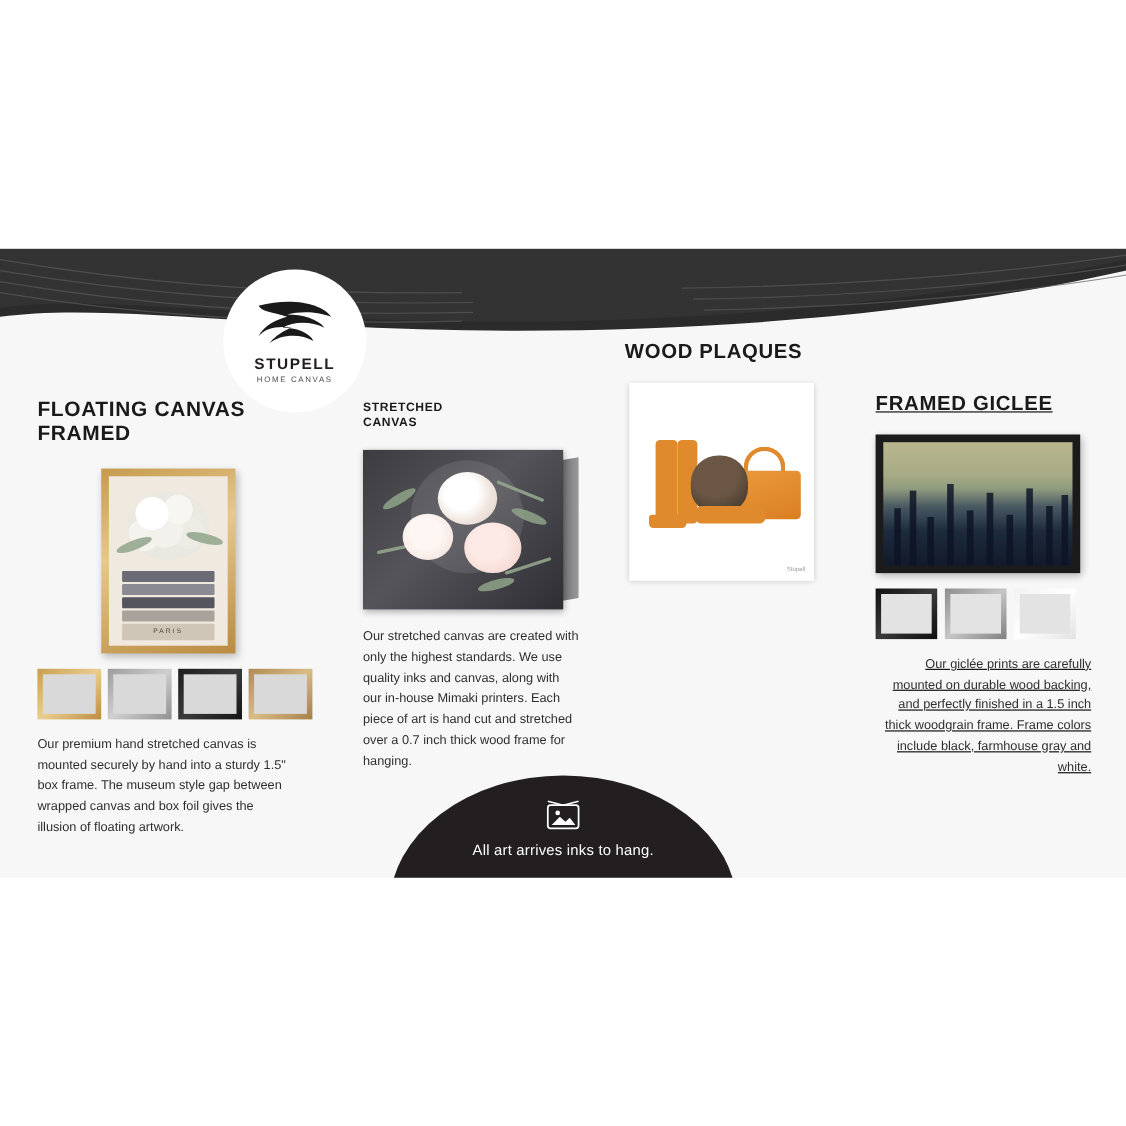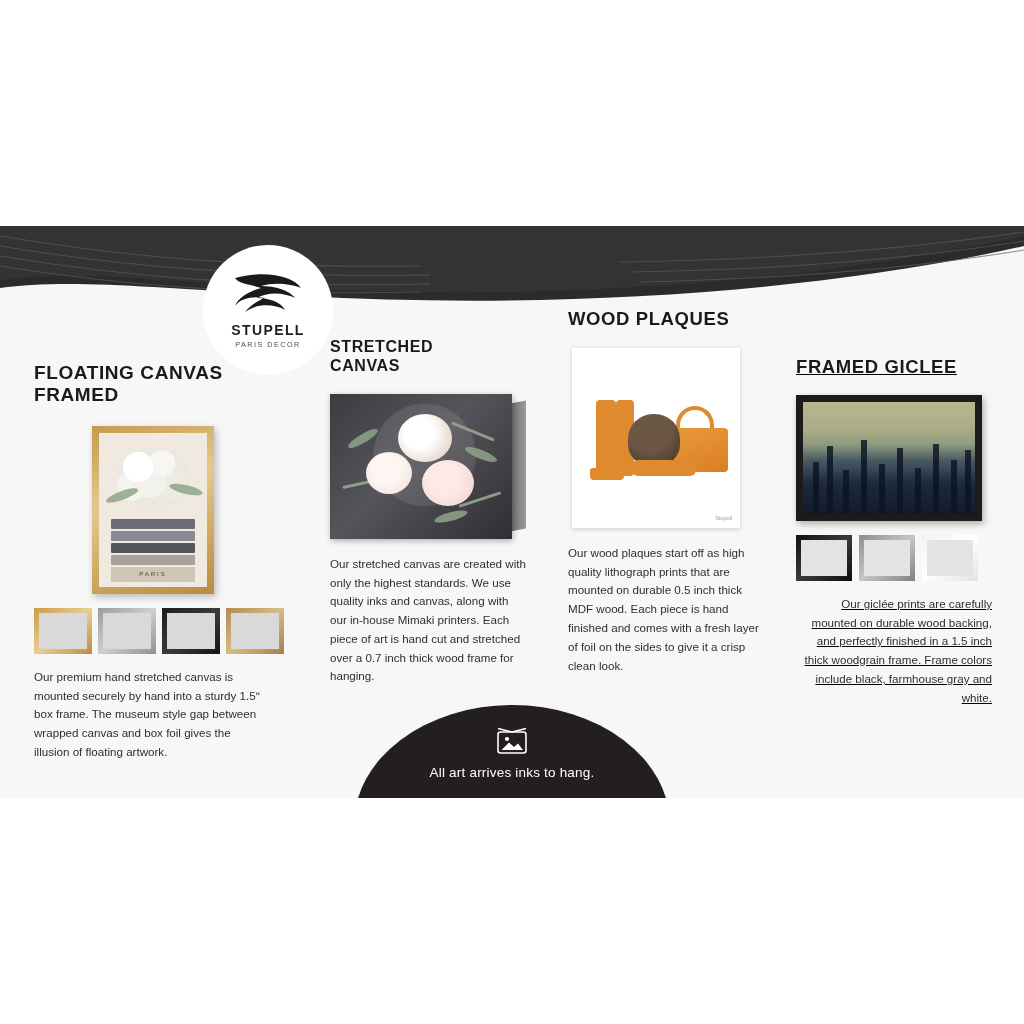--- a/index.html
+++ b/index.html
@@ -145,21 +145,21 @@
   .sw { width: 58px; height: 46px; padding: 5px; }
   .sw-inner { width: 100%; height: 100%; background: #d9d9d9; }
   .sw.gold   { background: linear-gradient(140deg,#c89c4d,#eacd91,#bb8c3f); }
   .sw.gray   { background: linear-gradient(140deg,#9b9b9b,#cfcfcf,#8f8f8f); }
   .sw.black  { background: linear-gradient(140deg,#1c1c1c,#3b3b3b,#141414); }
   .sw.wood   { background: linear-gradient(140deg,#b08a52,#d9bb86,#a47f46); }
   #col1 .col-body { margin-top: 14px; }
 
   
   #col2 { left: 330px; top: 112px; width: 198px; }
-  #col2 .col-title { font-size: 16px; }
+  #col2 .col-title { font-size: 11px; margin-top: 27px; }
   .art2-wrap {
     position: relative; margin: 18px 0 0 0; width: 196px; height: 145px;
   }
   .art2-side {
     position: absolute; right: 0; top: 8px;
     width: 16px; height: 128px;
     background: linear-gradient(90deg,#6f6f72,#9a9a9d);
     transform: skewY(-10deg);
   }
   .art2-face {
@@ -267,21 +267,21 @@
           <path d="M640,56 C780,53 915,42 1024,24"></path>
         </g>
       </svg>
     </div>
 
     <div class="logo-badge">
       <svg class="logo-swoosh" viewBox="0 0 74 48" aria-hidden="true">
         <path d="M4 6 C34 -2 62 4 70 16 C60 12 44 10 30 14 C44 14 58 18 64 26 C52 20 36 20 26 26 C38 26 50 30 54 38 C42 31 24 32 14 40 C22 30 34 26 34 26 C22 24 10 26 4 34 C8 24 22 18 30 16 C18 12 8 12 4 6 Z" fill="#1a1a1a"></path>
       </svg>
       <div class="logo-name">STUPELL</div>
-      <div class="logo-sub">PARIS DECOR</div>
+      <div class="logo-sub">HOME CANVAS</div>
     </div>
 
     <div class="col" id="col1">
       <div class="col-title">
         <div>FLOATING CANVAS</div>
         <div>FRAMED</div>
       </div>
 
       <div class="art1">
         <div class="art1-inner">
@@ -349,21 +349,20 @@
         <div class="boot" style="left:24px; top:52px; width:20px; height:76px;"></div>
         <div class="boot" style="left:44px; top:52px; width:18px; height:76px;"></div>
         <div class="boot" style="left:18px; top:120px; width:34px; height:12px; border-radius:3px 8px 4px 4px;"></div>
         <div class="bag-handle"></div>
         <div class="bag"></div>
         <div class="dog"></div>
         <div class="boot" style="left:60px; top:112px; width:64px; height:16px; border-radius:6px;"></div>
         <div class="sig">Stupell</div>
       </div>
 
-      <div class="col-body" style="width:192px;">Our wood plaques start off as high quality lithograph prints that are mounted on durable 0.5 inch thick MDF wood. Each piece is hand finished and comes with a fresh layer of foil on the sides to give it a crisp clean look.</div>
     </div>
 
     <div class="col" id="col4">
       <div class="col-title">
         <div>FRAMED GICLEE</div>
       </div>
 
       <div class="art4">
         <div class="art4-inner">
           <div class="drip" style="left:10px;  height:52px;"></div>

